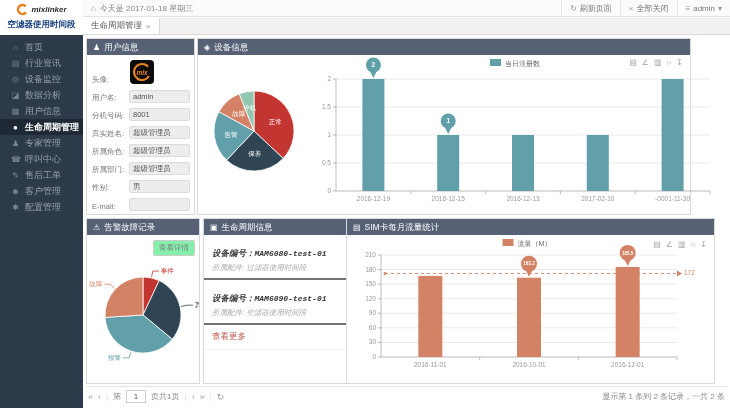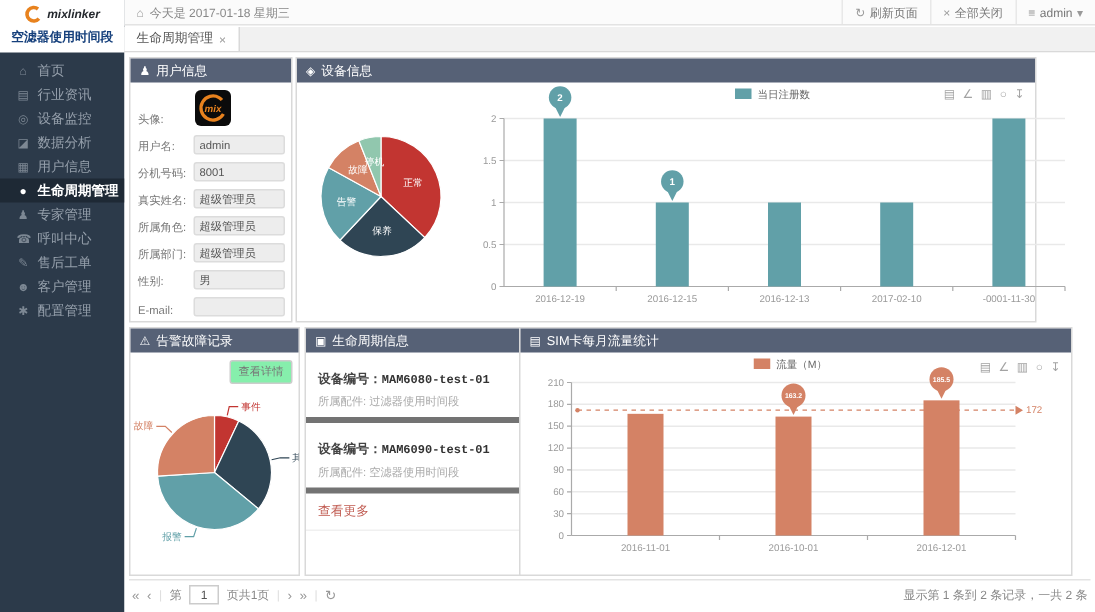--- a/index.html
+++ b/index.html
@@ -59,21 +59,21 @@
   
   .chart { position:absolute; }
   .chart svg { display:block; }
   .toolbox { position:absolute; display:flex; gap:5px; color:#a3a3a3; font-size:8px; z-index:2; }
   .tbx { cursor:pointer; }
 
   .detail-btn { position:absolute; top:21px; right:4px; padding:2px 5px; border:1px solid #ccc; border-radius:2px;
                 background:#86efac; font-size:7.5px; color:#777; cursor:pointer; }
 
   
-  .lc-item { padding:7px 8px 5px; border-bottom:4px solid #737373; }
+  .lc-item { padding:7px 8px 5px; border-bottom:2px solid #737373;font-style:italic; }
   .lc-label { font-size:8.5px; font-weight:bold; color:#444; }
   .lc-code { font-size:8px; font-weight:bold; color:#333; font-family:"Liberation Mono", monospace; }
   .lc-sub { margin-top:3px; font-size:7.5px; color:#aaa; white-space:nowrap; overflow:hidden; }
   .lc-more { display:flex; justify-content:space-between; align-items:center; padding:6px 8px;
              border-bottom:1px solid #f0f0f0; font-size:8.5px; color:#c05a50; cursor:pointer; }
   .lc-more-arrow { color:#bbb; font-size:9px; }
 
   
   .pager { position:absolute; left:3px; top:351px; width:641px; height:20px; border-top:1px solid #e3e3e3;
            display:flex; justify-content:space-between; align-items:center; font-size:8px; color:#888; padding:0 2px; }

